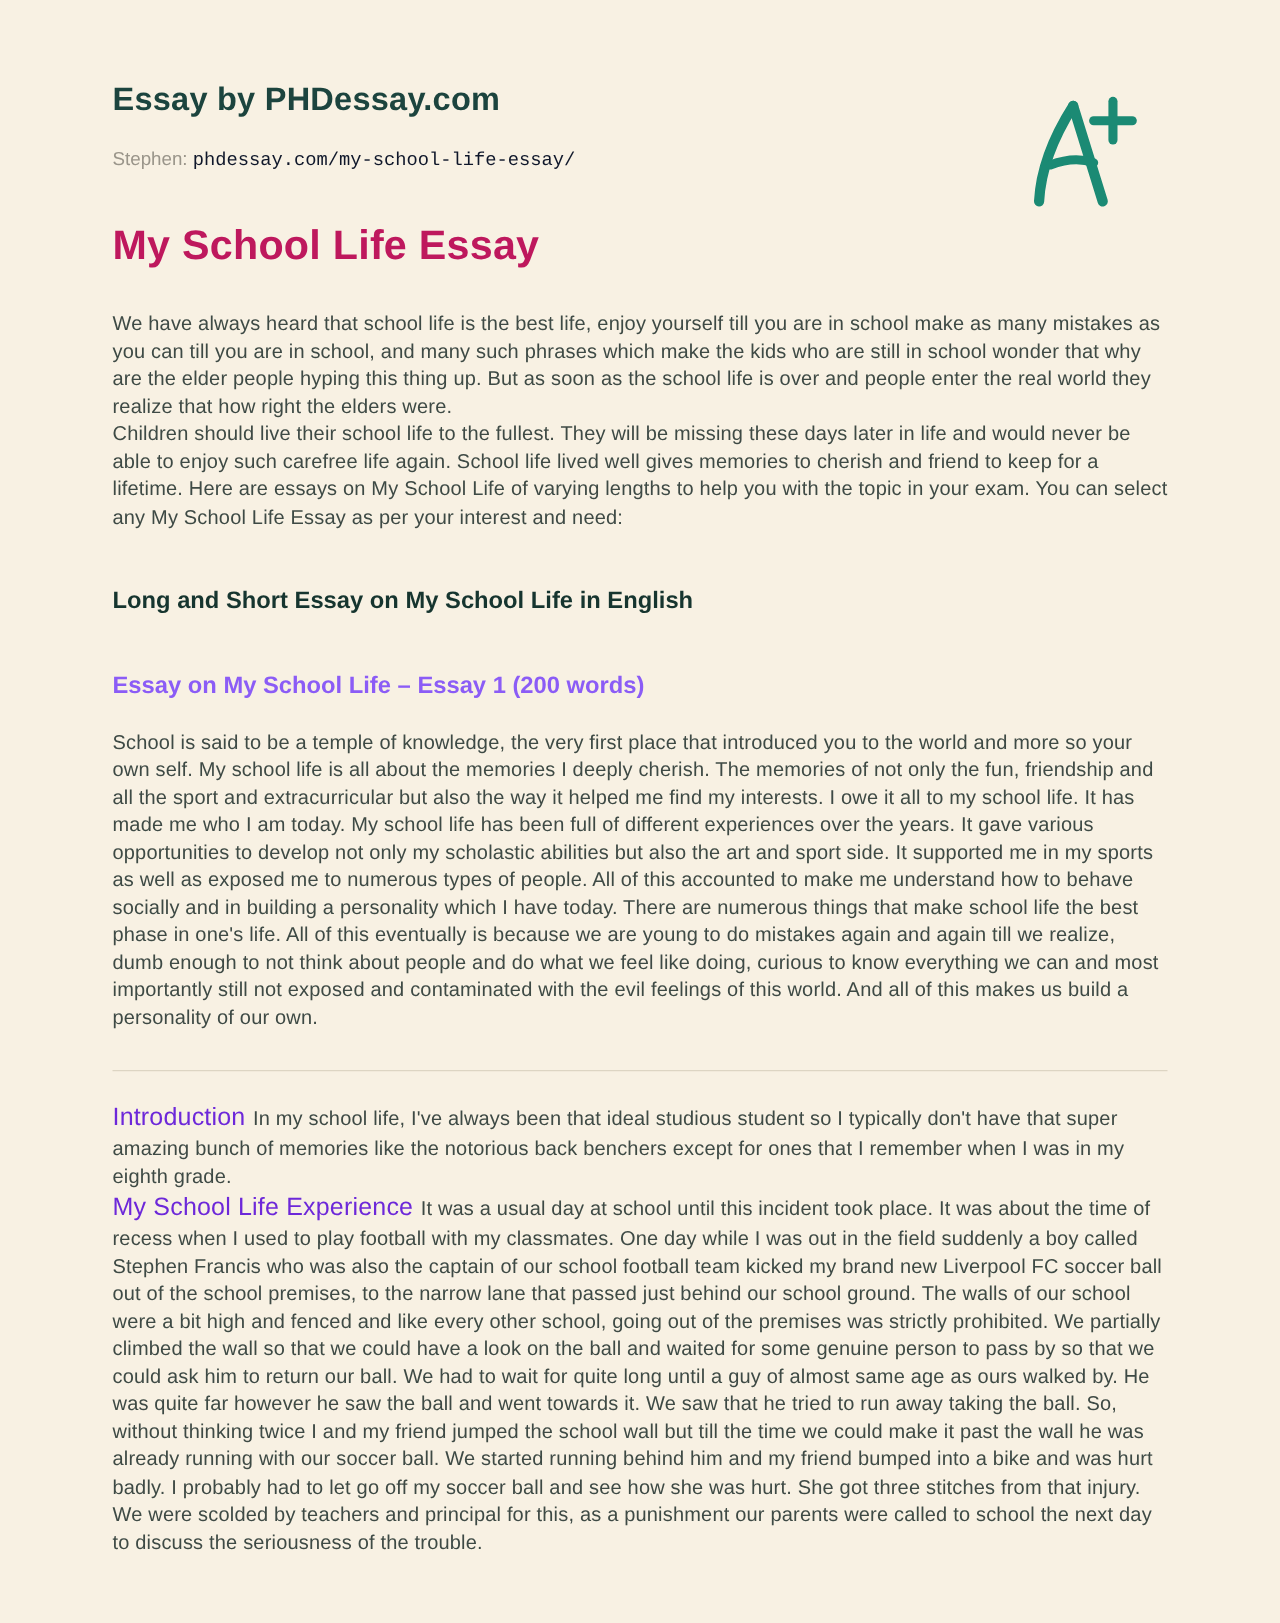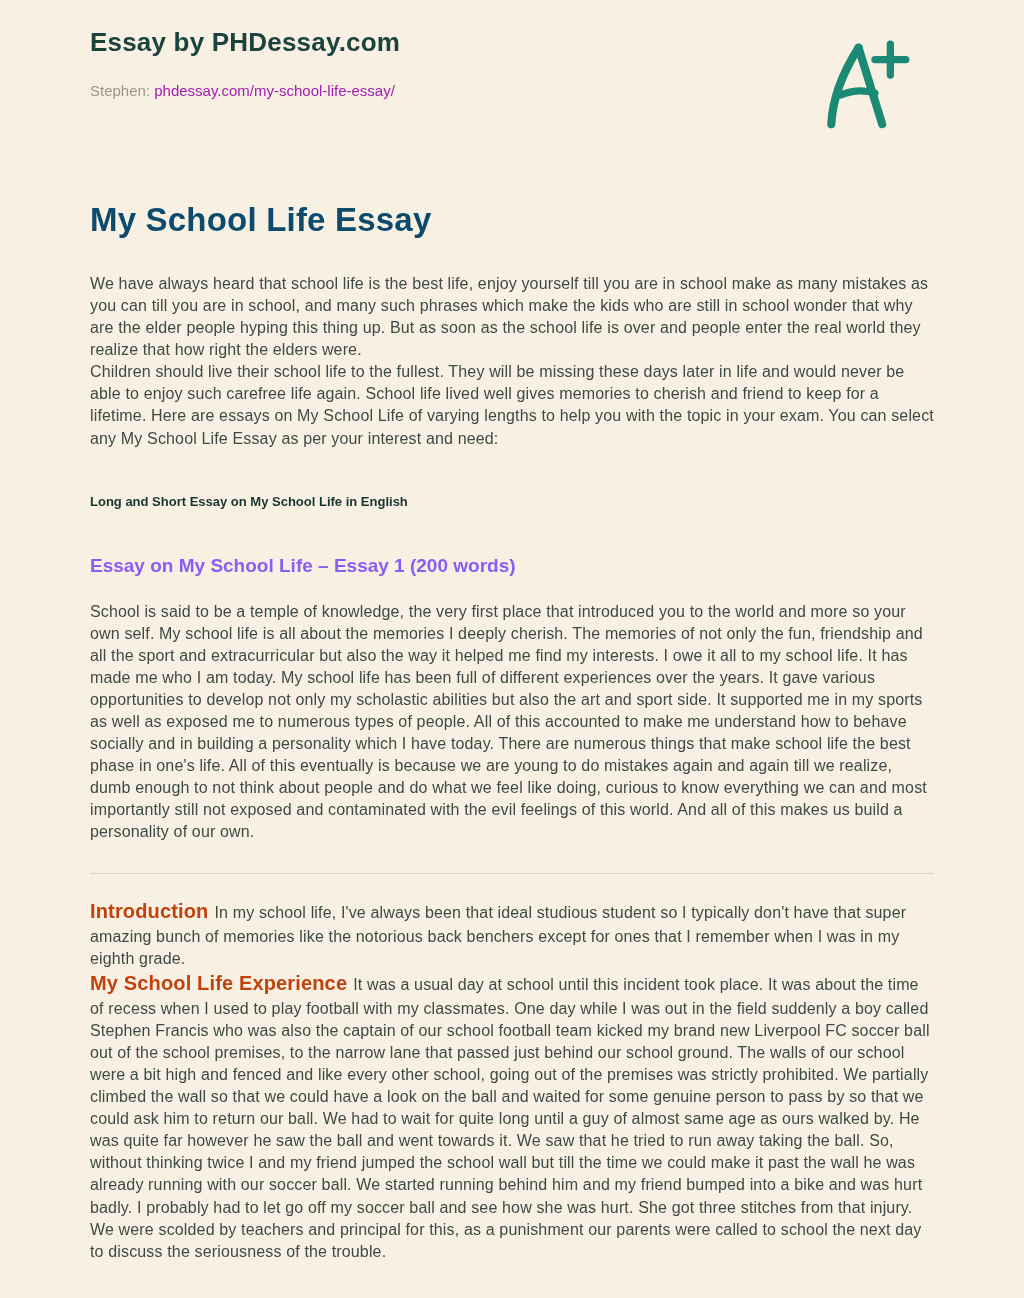--- a/index.html
+++ b/index.html
@@ -8,21 +8,21 @@
     width: 1024px;
     height: 1298px;
     overflow: hidden;
     background: #f8f1e3;
     font-family: "Liberation Sans", "DejaVu Sans", sans-serif;
     color: #3e4a45;
   }
   .page {
     width: 1024px;
     height: 1298px;
-    padding: 27px 90px 0 90px;
+    padding: 64px 90px 0 90px;
     position: relative;
   }
   
   .header {
     display: flex;
     justify-content: space-between;
     align-items: flex-start;
   }
   .header-left {}
   .site-title {
@@ -30,61 +30,61 @@
     font-weight: 700;
     color: #1c443e;
     letter-spacing: 0.2px;
   }
   .source-line {
     margin-top: 24px;
     font-size: 15px;
     color: #9a958a;
   }
   .source-link {
-    color: #a21caf;
+    color: #0f172a;
     text-decoration: none;
     cursor: pointer;
+    font-family: Liberation Mono, monospace;
   }
   .logo {
     margin-top: 8px;
     margin-right: 24px;
   }
   
   .page-title {
-    margin-top: 62px;
     font-size: 33px;
     font-weight: 600;
-    color: #0c4a6e;
+    color: #be185d;
     letter-spacing: 0.2px;
   }
   
   .intro-block { margin-top: 34px; }
   p.body-text {
     font-size: 16px;
     line-height: 1.38;
     color: #3e4a45;
     letter-spacing: 0.15px;
   }
   .section-heading {
     margin-top: 44px;
-    font-size: 13px;
+    font-size: 19px;
     font-weight: 700;
     color: #16352f;
   }
   .essay-heading {
     margin-top: 46px;
     font-size: 19px;
     font-weight: 700;
     color: #8b5cf6;
   }
   .essay-body { margin-top: 24px; }
   .inline-label {
     font-size: 20px;
-    font-weight: 700;
-    color: #c2410c;
+    font-weight: 400;
+    color: #6d28d9;
     margin-right: 6px;
   }
   .divider {
     border: none;
     border-top: 1px solid #ddd5c3;
     margin: 30px 0 16px 0;
   }
   .mt-sm { margin-top: 0px; }
 </style>
 </head>

